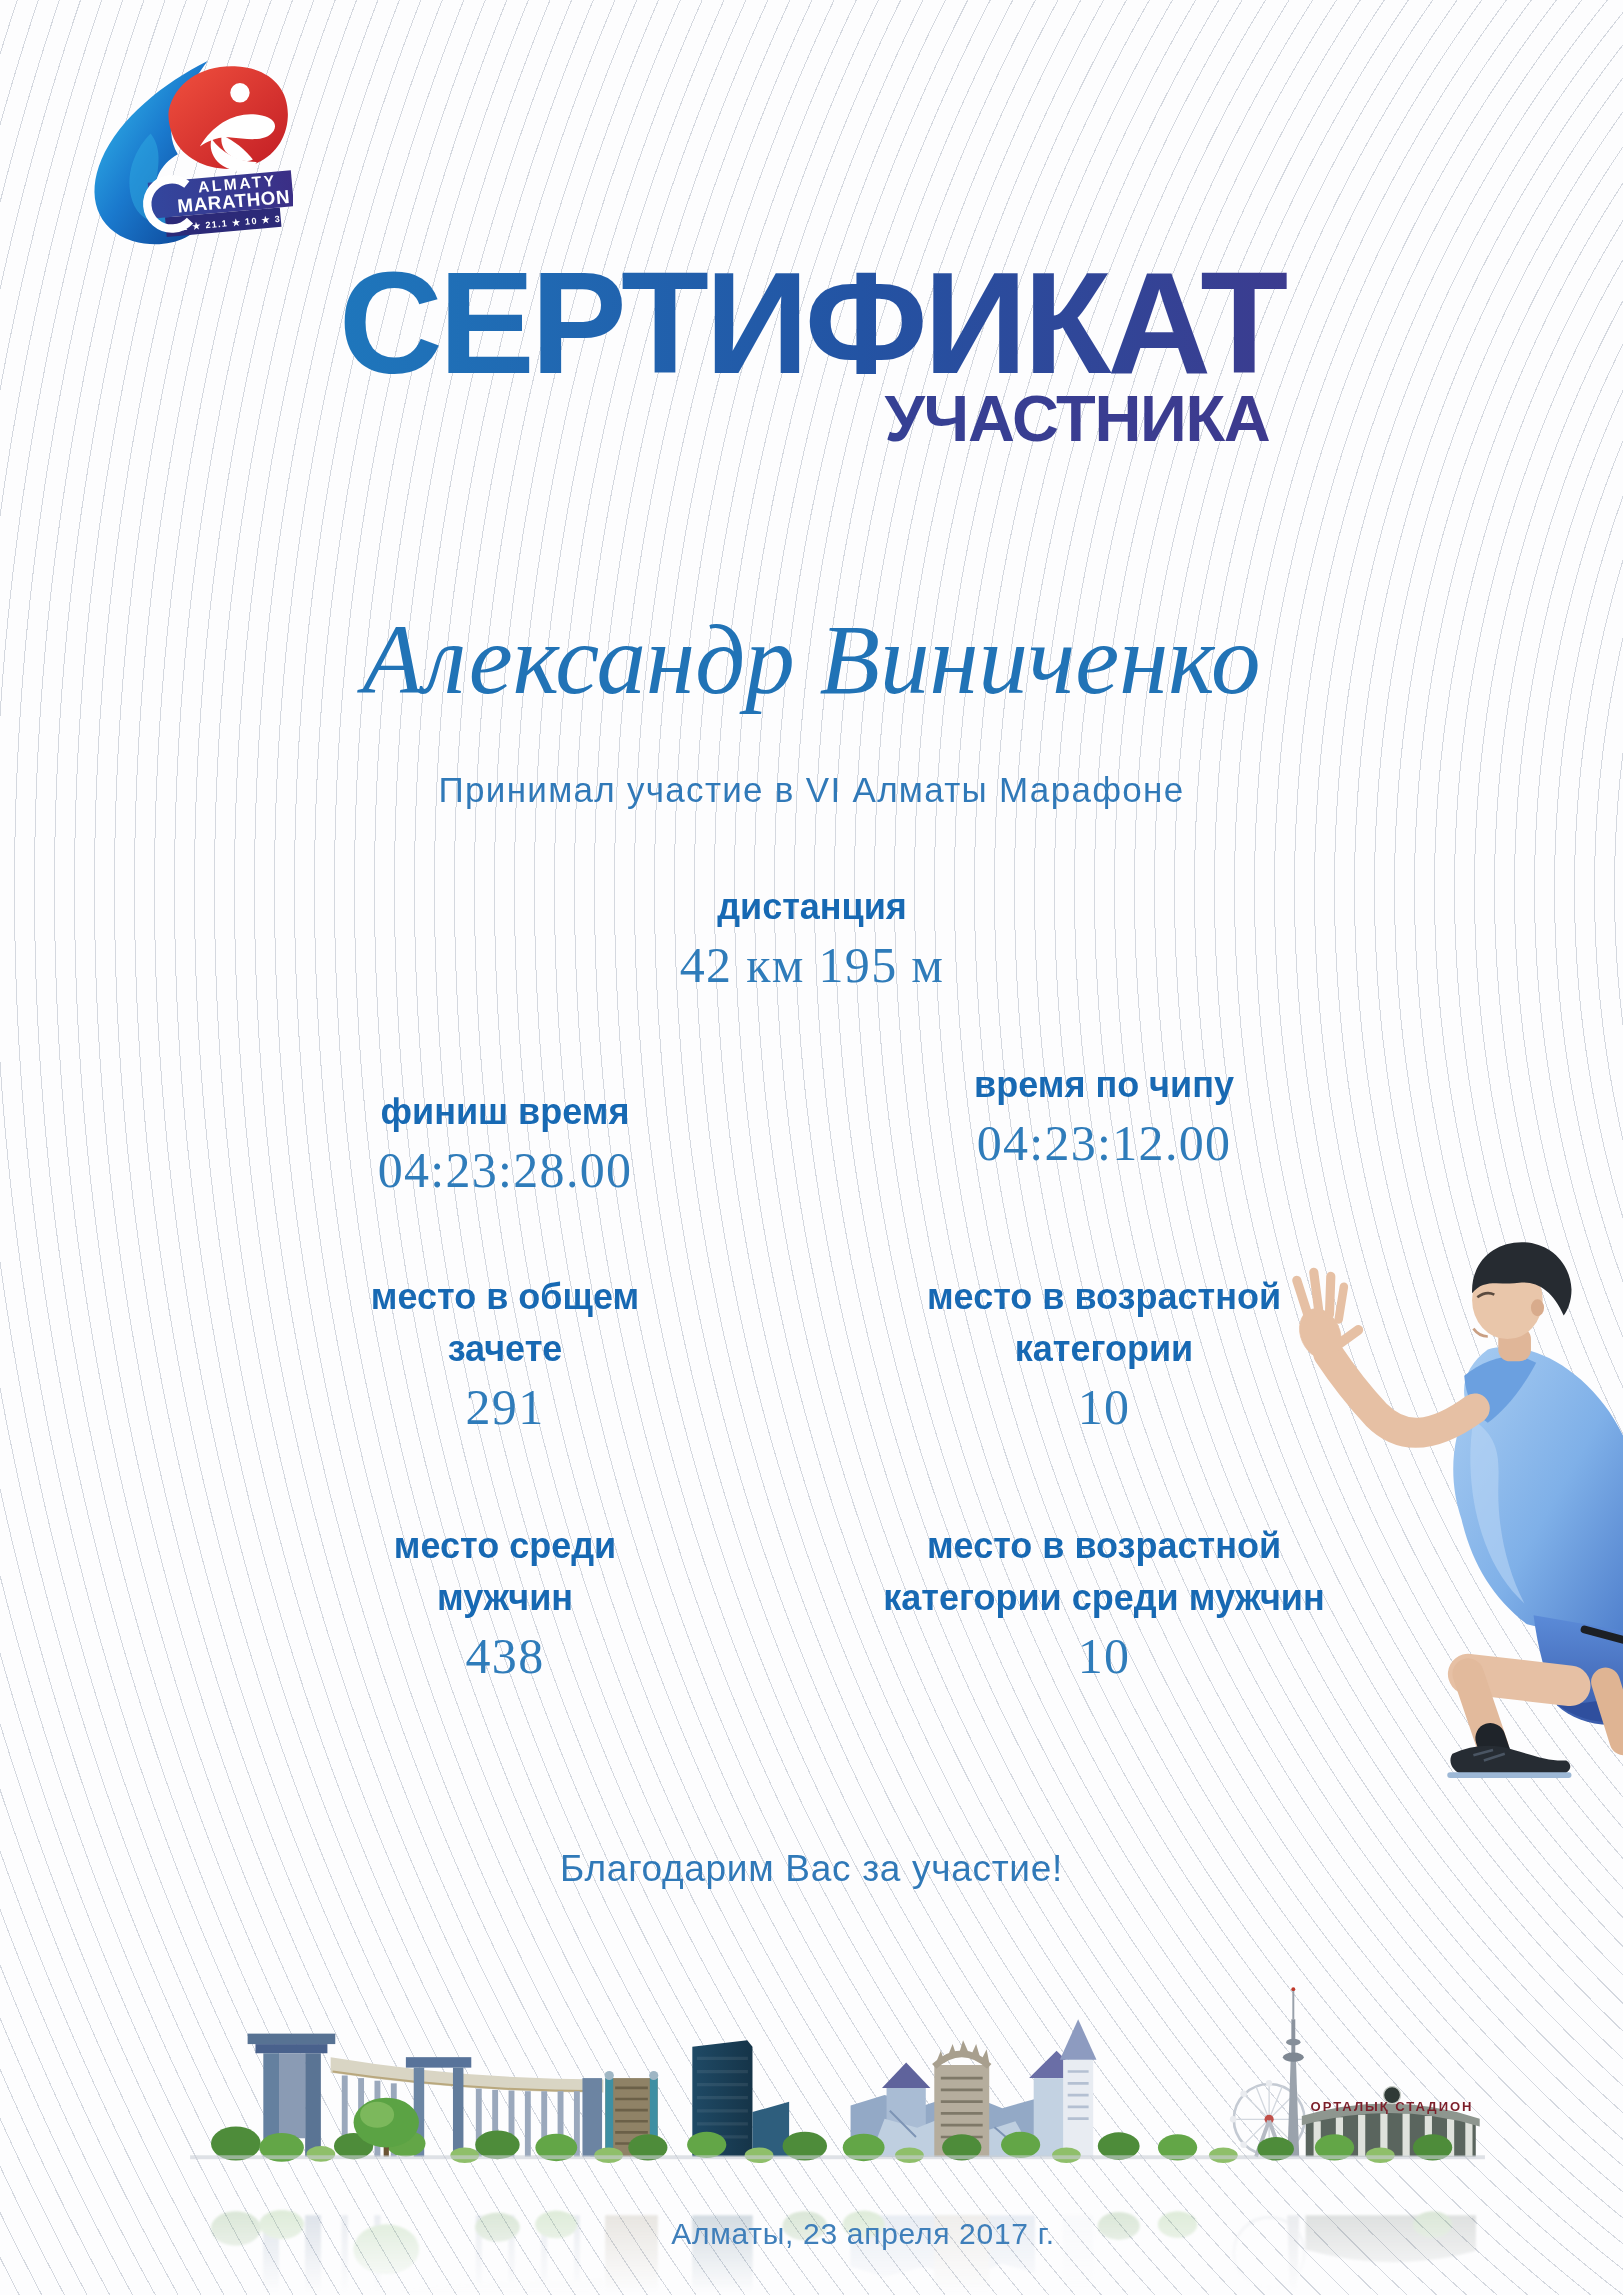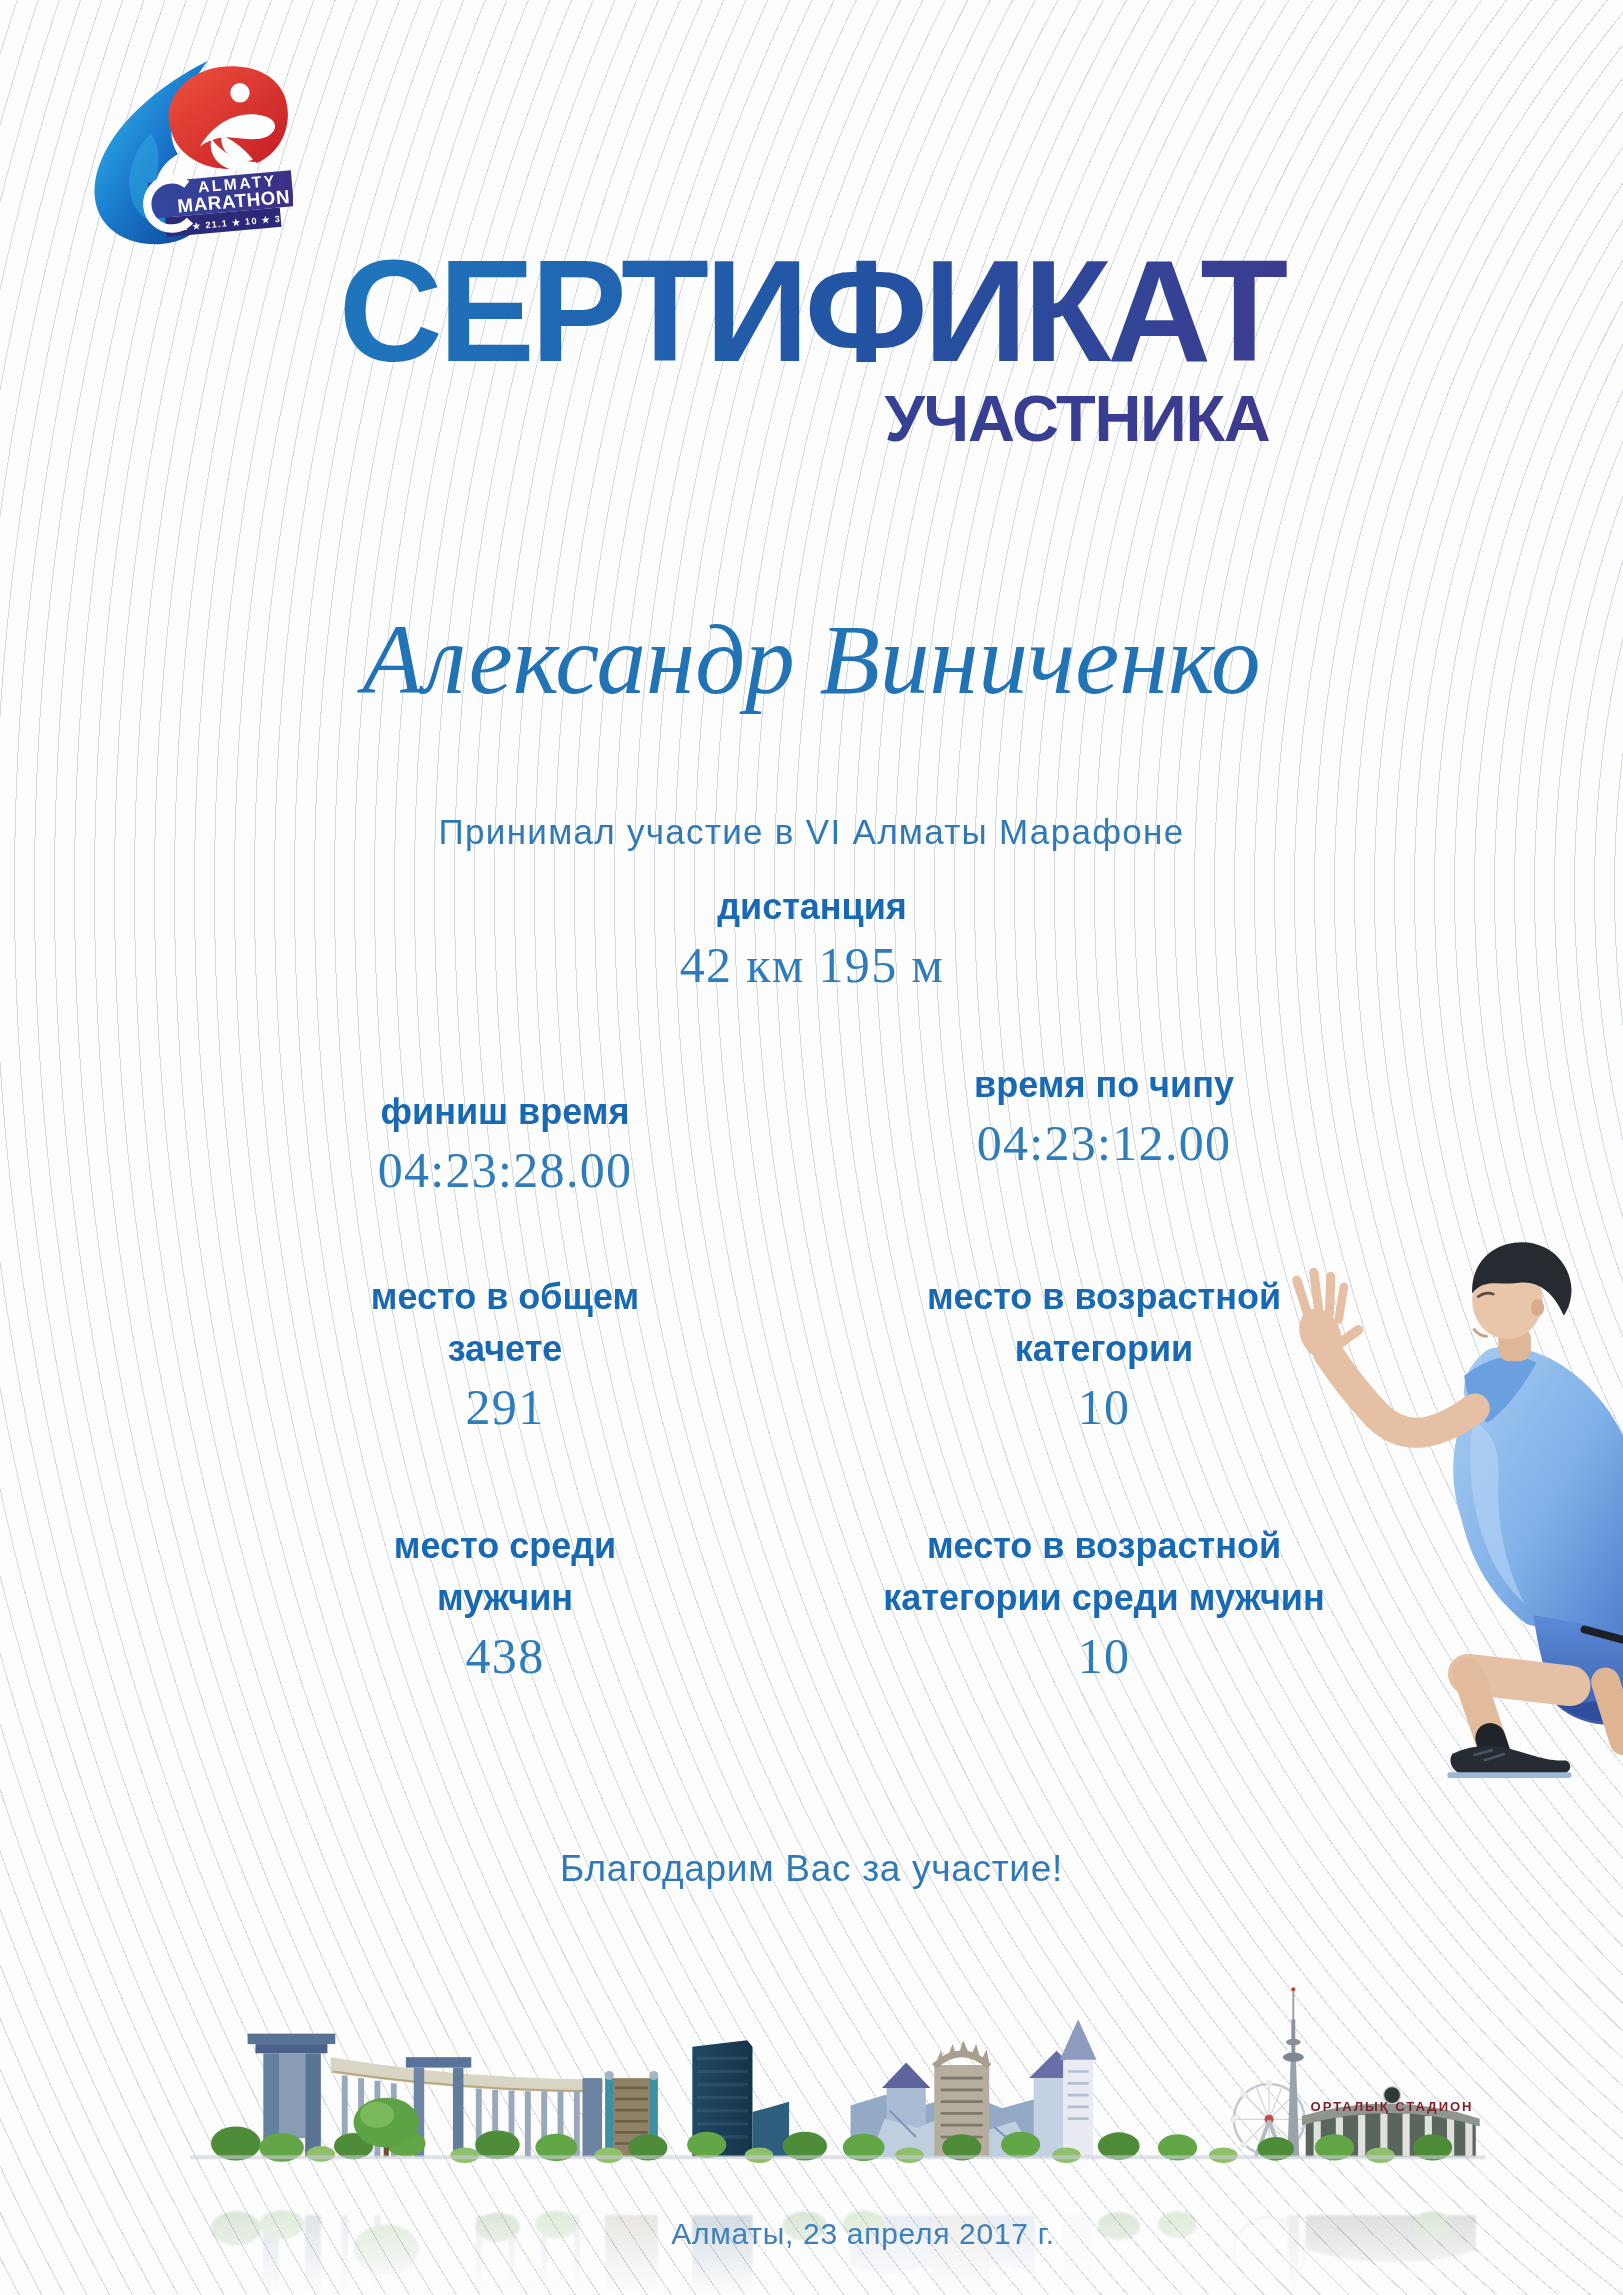--- a/index.html
+++ b/index.html
@@ -24,39 +24,39 @@
     .grad-title{
       background:linear-gradient(90deg,#1e78bd 0%, #2353a3 55%, #3d3a8e 100%);
       -webkit-background-clip:text; background-clip:text; color:transparent;
     }
     .grad-sub{
       background:linear-gradient(90deg,#2b4a9e 0%, #3d3a8e 100%);
       -webkit-background-clip:text; background-clip:text; color:transparent;
     }
   }
   .title{
-    left:50%; top:240px; transform:translateX(-50%);
+    left:50%; top:252px; transform:translateX(-50%);
     width:994px; text-align:center;
     font-size:144px; line-height:1; letter-spacing:-3.9px;
   }
   .subtitle{
     left:50%; top:383px; transform:translateX(-50%);
     width:916px; text-align:right;
     font-size:65px; line-height:1.1; letter-spacing:-1.3px;
   }
 
   
   .name{
     left:50%; top:596px; transform:translateX(-50%);
     width:1439px; text-align:center; white-space:nowrap;
     font-family:Liberation Serif, serif; font-style:italic;
     font-size:99px; color:#2173b6; line-height:1.3;
   }
   .participation{
-    left:50%; top:812px; transform:translateX(-50%);
+    left:50%; top:770px; transform:translateX(-50%);
     width:1308px; text-align:center; white-space:nowrap;
     font-size:35px; letter-spacing:1.3px; color:#3079b8;
   }
   .thanks{
     left:50%; top:1848px; transform:translateX(-50%);
     width:1308px; text-align:center; white-space:nowrap;
     font-size:37px; letter-spacing:0.7px; color:#3079b8;
   }
   .date-line{
     left:863px; top:2217px; transform:translateX(-50%);

